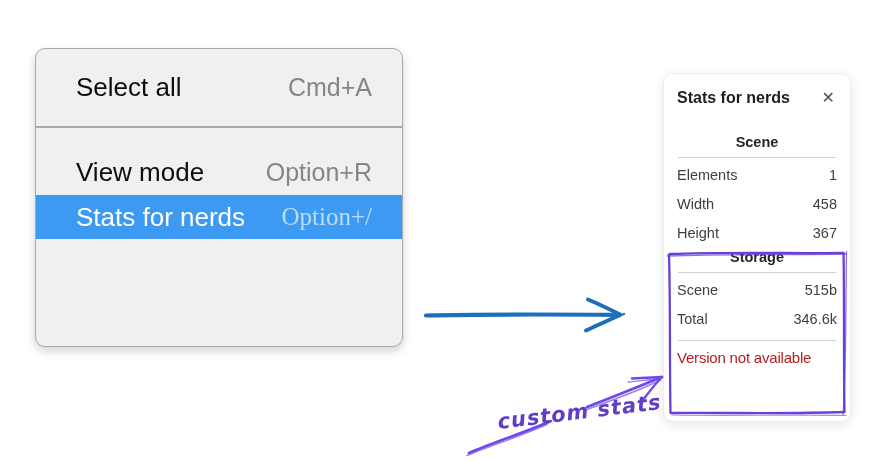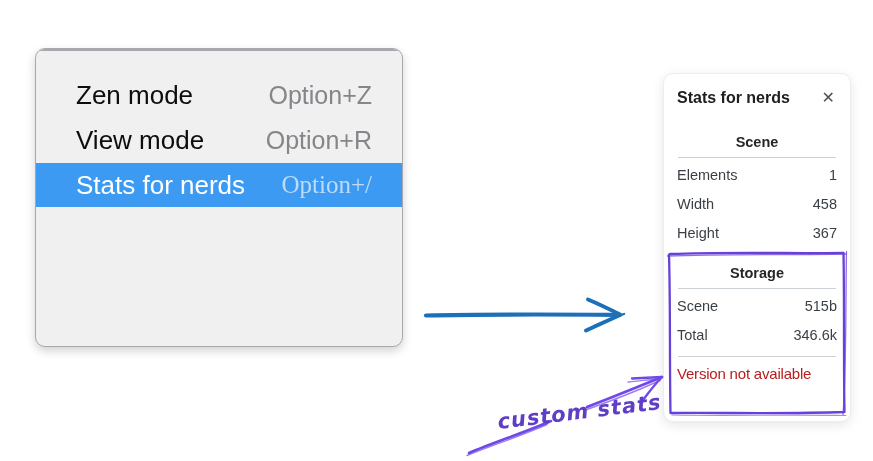--- a/index.html
+++ b/index.html
@@ -56,21 +56,21 @@
   .panel-title { font-size: 16px; font-weight: bold; color: #202024; }
   .close-btn {
     background: none; border: none; cursor: pointer;
     font-size: 16px; color: #4f4f53; line-height: 1; padding: 2px;
     font-family: "DejaVu Sans", sans-serif; font-weight: 300;
   }
   .section-heading {
     text-align: center; font-weight: bold; font-size: 14.5px; color: #26262a;
   }
   .heading-scene { margin-top: 26px; }
-  .heading-storage { margin-top: 18px; }
+  .heading-storage { margin-top: 2px; }
   .heading-version { margin-top: 8px; }
   .rule { border: none; border-top: 1px solid #ccd1d6; margin: 7px 1px 1px 1px; }
   .stat-row {
     display: flex; justify-content: space-between; align-items: center;
     height: 29px; font-size: 14.5px; color: #3a3f45;
   }
   .rows { margin-top: 2px; }
   .version-note { margin-top: 8px; font-size: 15px; color: #b91c1c; letter-spacing: -0.2px; }
 
   
@@ -84,26 +84,26 @@
     font-family: "DejaVu Sans", sans-serif;
     white-space: nowrap;
   }
 </style>
 </head>
 <body>
 
 <div class="canvas">
 
   <div class="context-menu">
+    <div class="menu-row first-group">
+      <span class="menu-label">Select all</span>
+      <span class="menu-shortcut">Cmd+A</span>
+    </div>
     <div class="menu-divider"></div>
     <div class="menu-group">
-      <div class="menu-row">
-        <span class="menu-label">Zen mode</span>
-        <span class="menu-shortcut">Option+Z</span>
-      </div>
       <div class="menu-row">
         <span class="menu-label">View mode</span>
         <span class="menu-shortcut">Option+R</span>
       </div>
       <div class="menu-row selected">
         <span class="menu-label">Stats for nerds</span>
         <span class="menu-shortcut">Option+/</span>
       </div>
     </div>
   </div>

